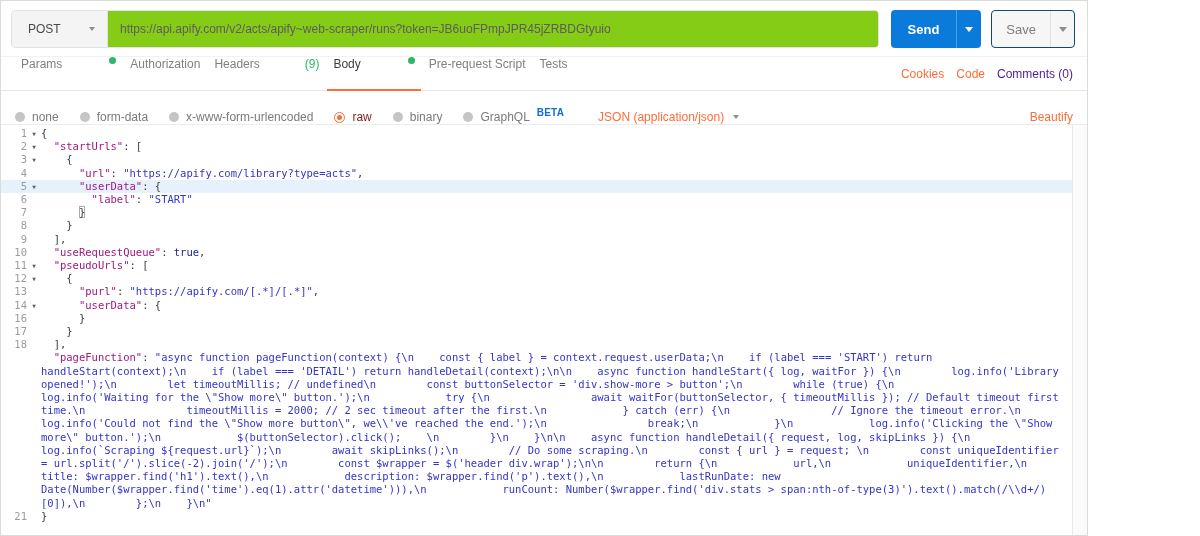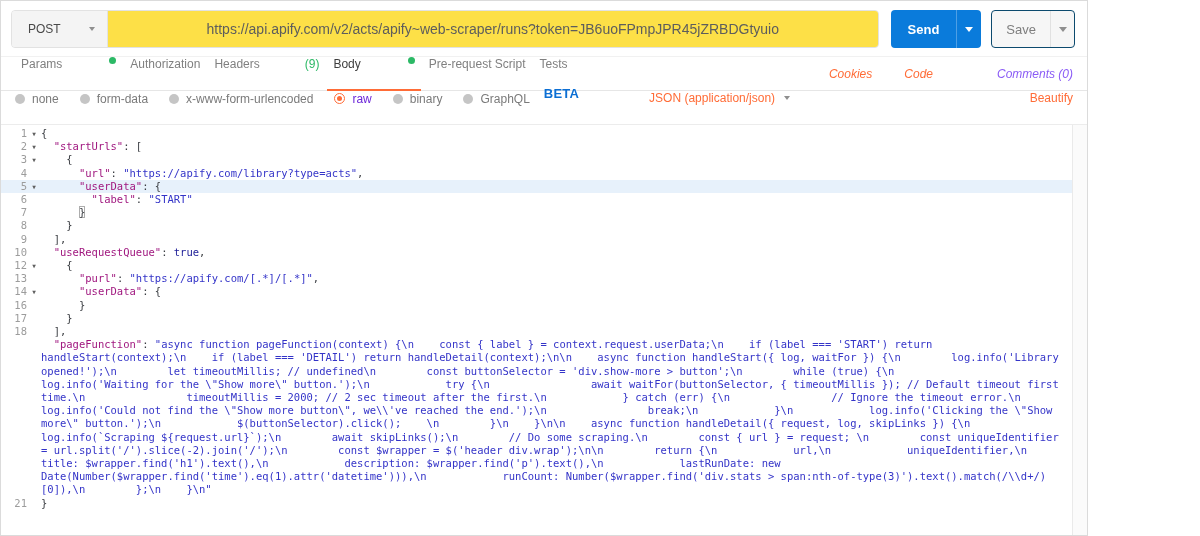--- a/index.html
+++ b/index.html
@@ -5,53 +5,53 @@
   * { box-sizing: border-box; margin: 0; padding: 0; }
   html,body { background:#fff; }
   body { width:1200px; height:536px; font-family:"Liberation Sans", sans-serif; overflow:hidden; }
   #app { width:1088px; height:536px; border:1px solid #DBDBDB; background:#fff; display:flex; flex-direction:column; }
 
   
   .request-bar { display:flex; align-items:center; padding:9px 12px 8px 10px; border-bottom:1px solid #F1F1F1; }
   .url-control { flex:1; display:flex; height:38px; border:1px solid #E2E2E2; border-radius:4px; background:#F7F7F7; overflow:hidden; }
   .method { width:96px; flex:0 0 96px; display:flex; align-items:center; justify-content:space-between;
             padding:0 12px 0 16px; border-right:1px solid #E2E2E2; color:#494949; font-size:12px; cursor:pointer; background:#F4F4F4; }
-  .url-input { flex:1; border:none; outline:none; background:#fde047; padding:0 12px; font-size:14px; color:#5D5D5D;
-               font-family:"Liberation Sans", sans-serif;text-align:center; }
+  .url-input { flex:1; border:none; outline:none; background:#84cc16; padding:0 12px; font-size:12px; color:#5D5D5D;
+               font-family:"Liberation Sans", sans-serif; }
   .caret { width:0; height:0; border-left:4px solid transparent; border-right:4px solid transparent; border-top:5px solid #8F8F8F; display:inline-block; }
   .caret.small { border-left-width:3.5px; border-right-width:3.5px; border-top-width:4.5px; }
   .btn { display:flex; height:38px; border-radius:4px; overflow:hidden; cursor:pointer; }
   .btn-send { margin-left:12px; background:#0A7BDB; color:#fff; }
   .btn-send .main { padding:1px 17px; font-size:13px; font-weight:700; display:flex; align-items:center; }
   .btn-send .drop { width:25px; border-left:1px solid rgba(255,255,255,0.28); display:flex; align-items:center; justify-content:center; }
   .btn-send .caret { border-top-color:#fff; }
   .btn-save { margin-left:10px; background:#F6F6F6; border:1px solid #0c4a6e; color:#7E7E7E; }
   .btn-save .main { padding:0 14px; font-size:13px; display:flex; align-items:center; }
   .btn-save .drop { width:24px; border-left:1px solid #E1E1E1; display:flex; align-items:center; justify-content:center; }
 
   
   .tabs-row { display:flex; align-items:center; height:34px; padding:0 14px; border-bottom:1px solid #E6E6E6; font-size:12px; color:#808080; }
   .tabs-left { display:flex; align-items:stretch; height:100%; }
   .tab { position:relative; display:flex; padding:0 6px; margin-right:2px; cursor:pointer; white-space:nowrap;gap:41px; }
   .tab.active { color:#3E3E3E; }
   .tab .underline { position:absolute; left:0; right:0; bottom:-1px; height:2px; background:#FF6C37; }
   .dot { width:7px; height:7px; border-radius:50%; background:#2CB966; margin-left:6px; }
   .count { color:#2CB966; margin-left:4px; }
-  .tabs-right { margin-left:auto; display:flex; align-items:center; gap:32px;font-style:italic; }
+  .tabs-right { margin-left:auto; display:flex; align-items:center; gap:12px; }
   .rlink { color:#FF6C37; cursor:pointer; }
-  .rlink.muted { color:#8b5cf6;margin-left:32px; }
+  .rlink.muted { color:#4c1d95; }
 
   
-  .options-row { display:flex; align-items:flex-start; height:34px; padding:0 14px; border-bottom:1px solid #ECECEC; font-size:12px; color:#7A7A7A;gap:36px; }
+  .options-row { display:flex; align-items:flex-end; height:34px; padding:0 14px; border-bottom:1px solid #ECECEC; font-size:12px; color:#7A7A7A; }
   .opt { display:flex; align-items:center; margin-right:21px; cursor:pointer; white-space:nowrap; }
   .radio { width:10px; height:10px; border-radius:50%; background:#C5C5C5; margin-right:7px; flex:0 0 10px; position:relative; }
   .radio.sel { background:#fff; border:1px solid #FF6C37; width:11px; height:11px; flex-basis:11px; }
   .radio.sel::after { content:""; position:absolute; left:2px; top:2px; width:5px; height:5px; border-radius:50%; background:#FF6C37; }
-  .opt .sel-label { color:#6d28d9; }
-  .beta { color:#0C6FD4; font-size:13px; font-weight:700; position:relative; top:-5px; margin-left:14px; letter-spacing:.2px; }
+  .opt .sel-label { color:#7f1d1d; }
+  .beta { color:#0C6FD4; font-size:10px; font-weight:700; position:relative; top:-5px; margin-left:7px; letter-spacing:.2px; }
   .ct-select { color:#FF6C37; margin-left:13px; display:flex; align-items:center; gap:9px; cursor:pointer; }
   .beautify { margin-left:auto; color:#FF6C37; cursor:pointer;padding-left:30px; }
 
   
   .editor { position:relative; flex:1; font-family:"DejaVu Sans Mono", monospace; font-size:10.5px; line-height:13.2px; color:#3A3D42; overflow:hidden; }
   .editor-inner { position:absolute; left:0; top:0; bottom:0; right:14px; border-right:1px solid #EAEAEA; padding-top:2px; overflow:hidden; }
   .scroll-track { position:absolute; right:0; top:0; bottom:0; width:14px; background:#FBFBFB; }
   .cline { display:flex; }
   .cline.hl { background:#E7F1FB; }
   .gut { flex:0 0 40px; display:flex; user-select:none; }
@@ -225,20 +225,27 @@
         </div>
         <div class="cline">
           <div class="gut">
             <span class="lnum">10</span>
             <span class="fold"></span>
           </div>
           <div class="code"><span class="t-p">  </span><span class="t-key">"useRequestQueue"</span><span class="t-p">: </span><span class="t-atom">true</span><span class="t-p">,</span></div>
         </div>
         <div class="cline">
           <div class="gut">
+            <span class="lnum">11</span>
+            <span class="fold">▼</span>
+          </div>
+          <div class="code"><span class="t-p">  </span><span class="t-key">"pseudoUrls"</span><span class="t-p">: [</span></div>
+        </div>
+        <div class="cline">
+          <div class="gut">
             <span class="lnum">12</span>
             <span class="fold">▼</span>
           </div>
           <div class="code"><span class="t-p">    {</span></div>
         </div>
         <div class="cline">
           <div class="gut">
             <span class="lnum">13</span>
             <span class="fold"></span>
           </div>

